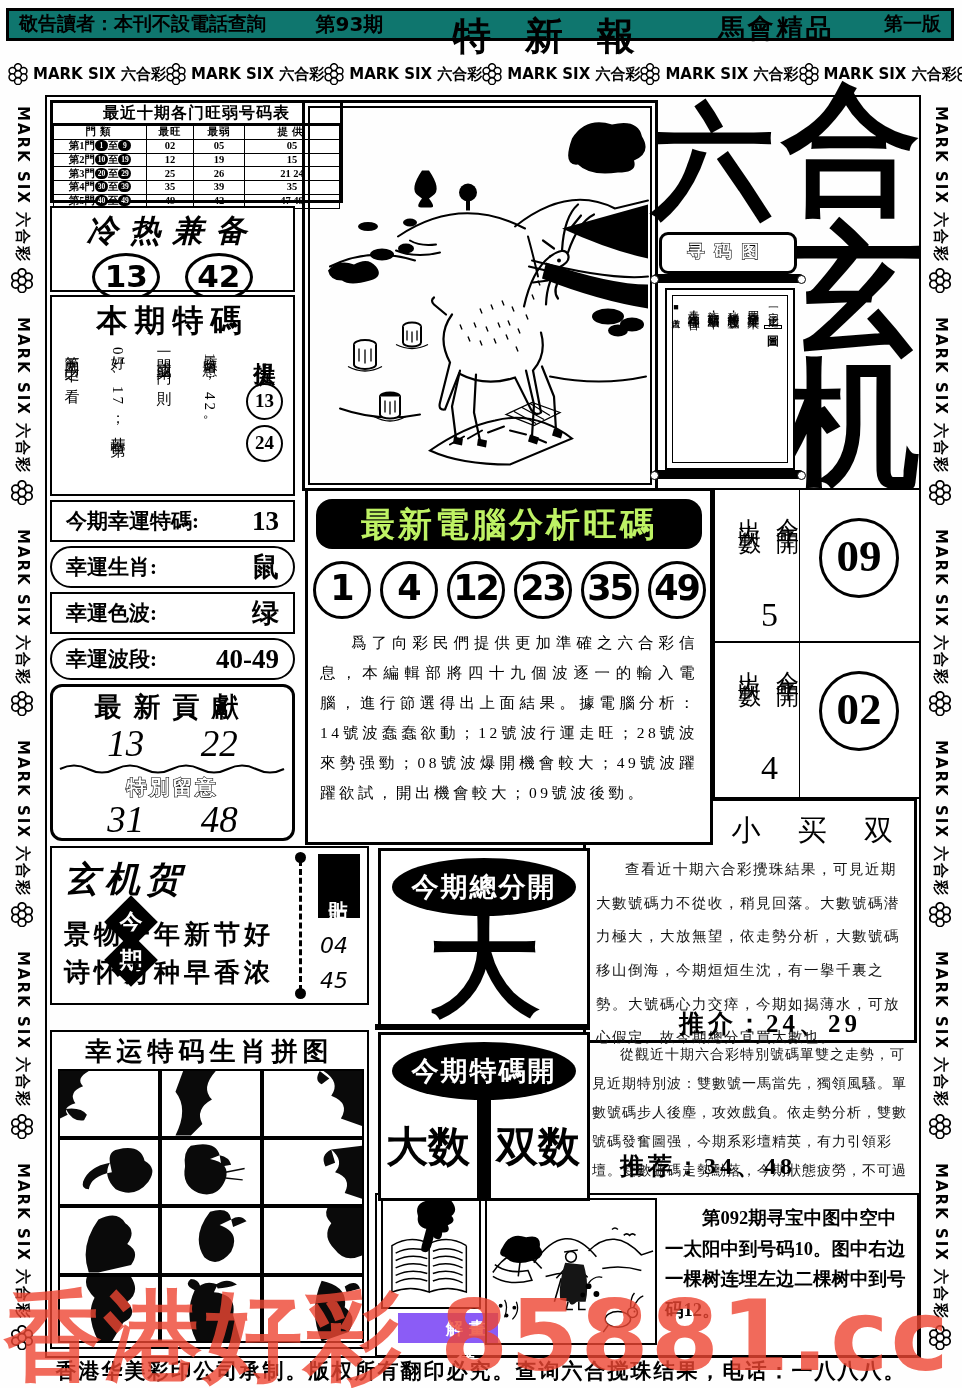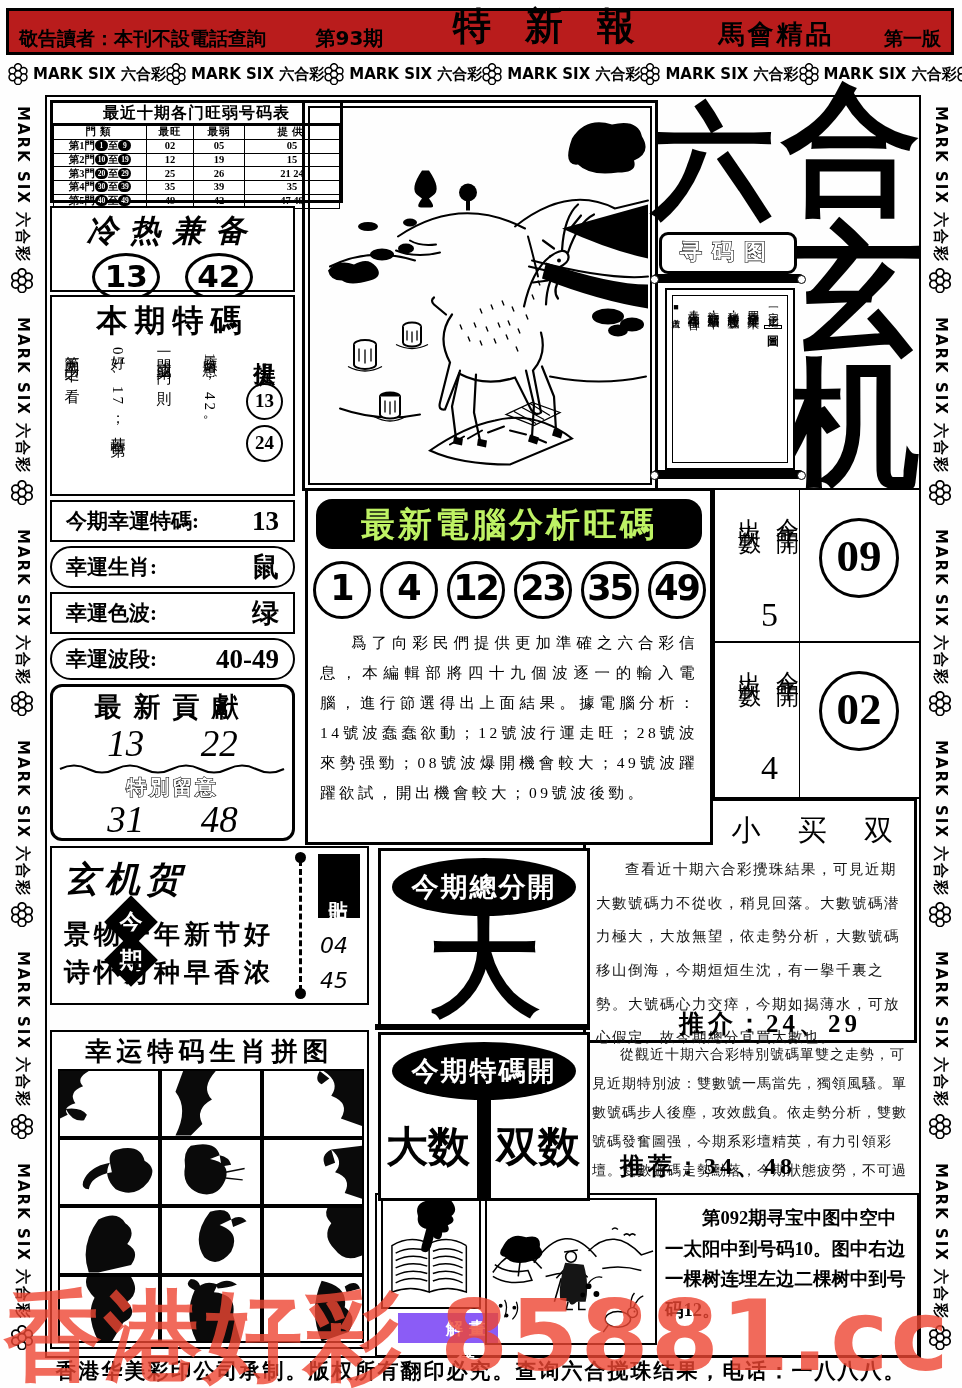--- a/index.html
+++ b/index.html
@@ -6,22 +6,22 @@
   .page{position:relative;width:962px;height:1388px;background:#fefefe;overflow:hidden;
         font-family:"DejaVu Sans","Liberation Sans",sans-serif;color:#000;}
   .abs{position:absolute;}
   .serif{font-family:"Liberation Serif","DejaVu Serif",serif;}
   .bx{position:absolute;background:#fff;border:2px solid #000;box-sizing:border-box;}
   .outl{color:#fff;-webkit-text-stroke:1.1px #000;paint-order:stroke fill;}
   .vtext{writing-mode:vertical-rl;text-orientation:sideways;}
   svg{display:block;}
 
   
-  .hdr{left:6px;top:8px;width:948px;height:47px;border:3px solid #000;display:flex;
-       align-items:flex-end;justify-content:space-between;padding:0 10px;box-sizing:border-box;background:#b91c1c;}
+  .hdr{left:6px;top:8px;width:948px;height:33px;border:3px solid #000;display:flex;
+       align-items:flex-start;justify-content:space-between;padding:0 10px;box-sizing:border-box;background:#0f766e;}
   .hdr .notice{font-size:19px;font-weight:bold;}
   .hdr .issue{font-size:20px;font-weight:bold;}
   .hdr .ttl{font-size:38px;font-weight:bold;letter-spacing:34px;margin-left:20px;}
   .hdr .brand{font-size:26px;font-weight:bold;letter-spacing:3px;}
   .hdr .ed{font-size:19px;font-weight:bold;}
 
   
   .topstrip{left:8px;top:58px;width:948px;height:32px;display:flex;align-items:center;justify-content:space-between;}
   .tsg{display:flex;align-items:center;gap:5px;font-size:15px;font-weight:bold;white-space:nowrap;}
   .lstrip,.rstrip{top:94px;width:44px;height:1268px;display:flex;flex-direction:column;
@@ -98,21 +98,21 @@
 
   
   .pic{left:302px;top:100px;width:350px;height:385px;border:3px solid #000;}
   .pic .inner{position:absolute;inset:3px;border:2px solid #000;}
 
   
   .mast{left:656px;top:96px;width:260px;height:388px;}
   .mchar{position:absolute;font-weight:bold;line-height:1;}
   .scroll{position:absolute;left:3px;top:136px;width:138px;height:250px;}
   .sc-head{border:3px solid #000;border-radius:9px;height:36px;line-height:34px;text-align:center;
-           font-size:22px;font-weight:bold;letter-spacing:10px;background:#fff;}
+           font-size:17px;font-weight:bold;letter-spacing:10px;background:#fff;}
   .roller{position:absolute;left:-7px;width:152px;height:9px;background:#000;border-radius:5px;}
   .roller:before,.roller:after{content:"";position:absolute;top:1px;width:7px;height:7px;background:#fff;border:1px solid #000;border-radius:50%;}
   .roller:before{left:-2px;} .roller:after{right:-2px;}
   .sc-body{position:absolute;left:6px;top:56px;width:126px;height:178px;border:2px solid #000;background:#fff;}
   .sc-in{position:absolute;inset:5px;border:1.5px solid #000;padding:6px 5px;writing-mode:vertical-rl;
          font-size:12px;line-height:1.65;letter-spacing:1px;}
   .sc-in .intro{font-size:10.5px;letter-spacing:2px;}
   .boxedchar{border:1.5px solid #000;padding:0 1px;font-weight:bold;font-size:12px;}
   .sc-in .sig{font-size:9px;letter-spacing:0;}
 

